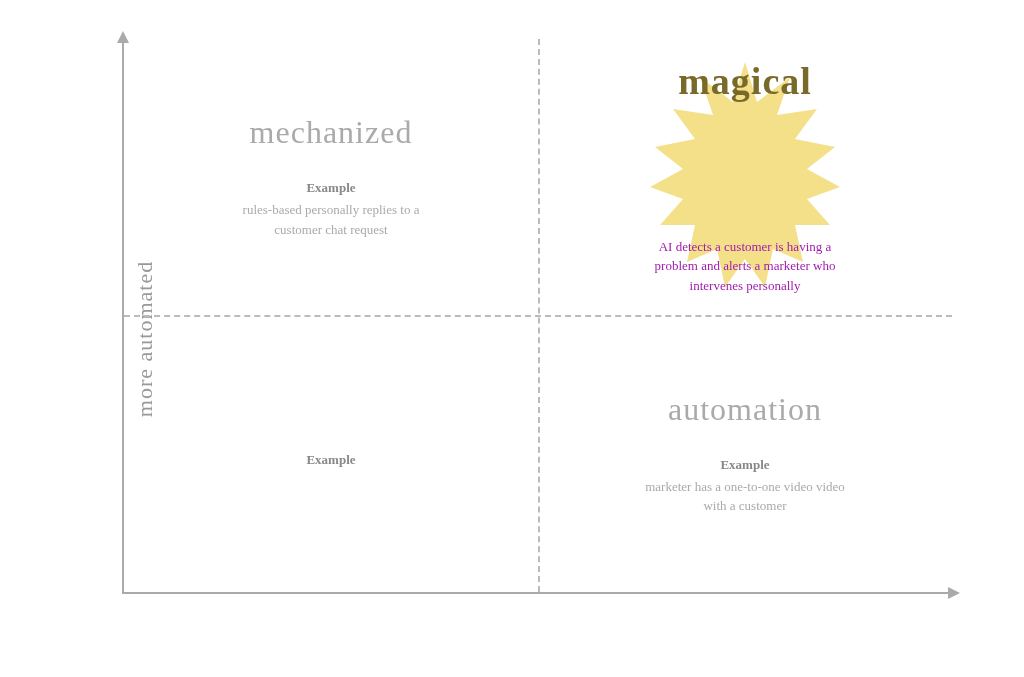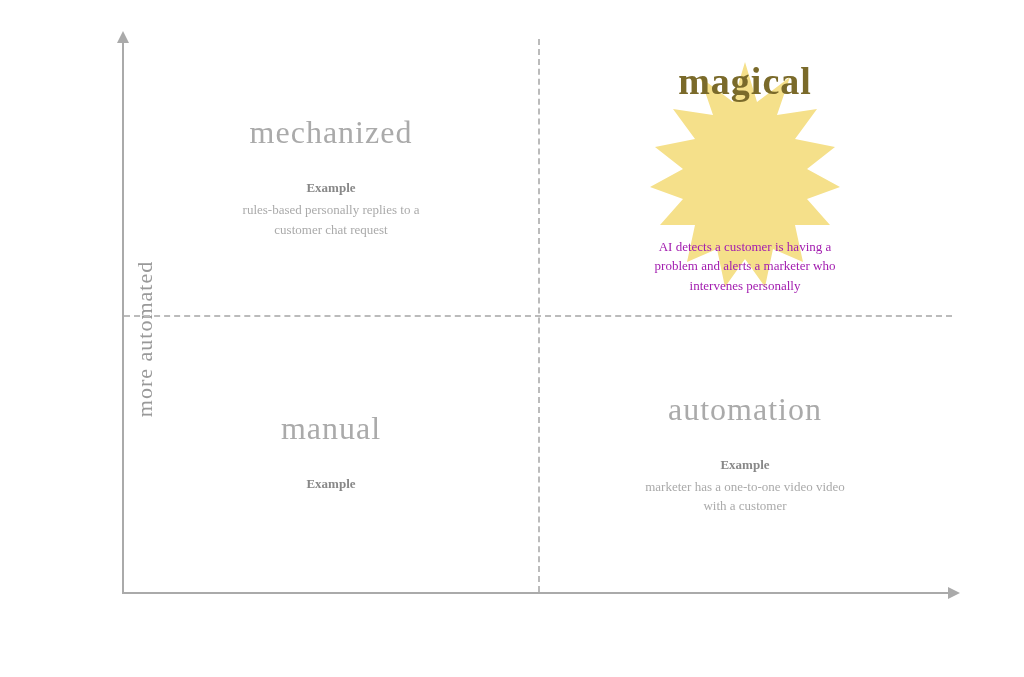--- a/index.html
+++ b/index.html
@@ -260,21 +260,20 @@
         "></polygon>
       </svg>
       <div class="inner">
         <div class="quadrant-title magical">magical</div>
         <div class="example-label magical">Example</div>
         <div class="example-text magical">AI detects a customer is having a problem and alerts a marketer who intervenes personally</div>
       </div>
     </div>
 
     <div class="quadrant q-bottom-left">
-      <div class="quadrant-title">manual</div>
       <div class="example-label">Example</div>
     </div>
 
     <div class="quadrant q-bottom-right">
       <div class="quadrant-title">automation</div>
       <div class="example-label">Example</div>
       <div class="example-text">marketer has a one-to-one video video with a customer</div>
     </div>
 
   </div>

